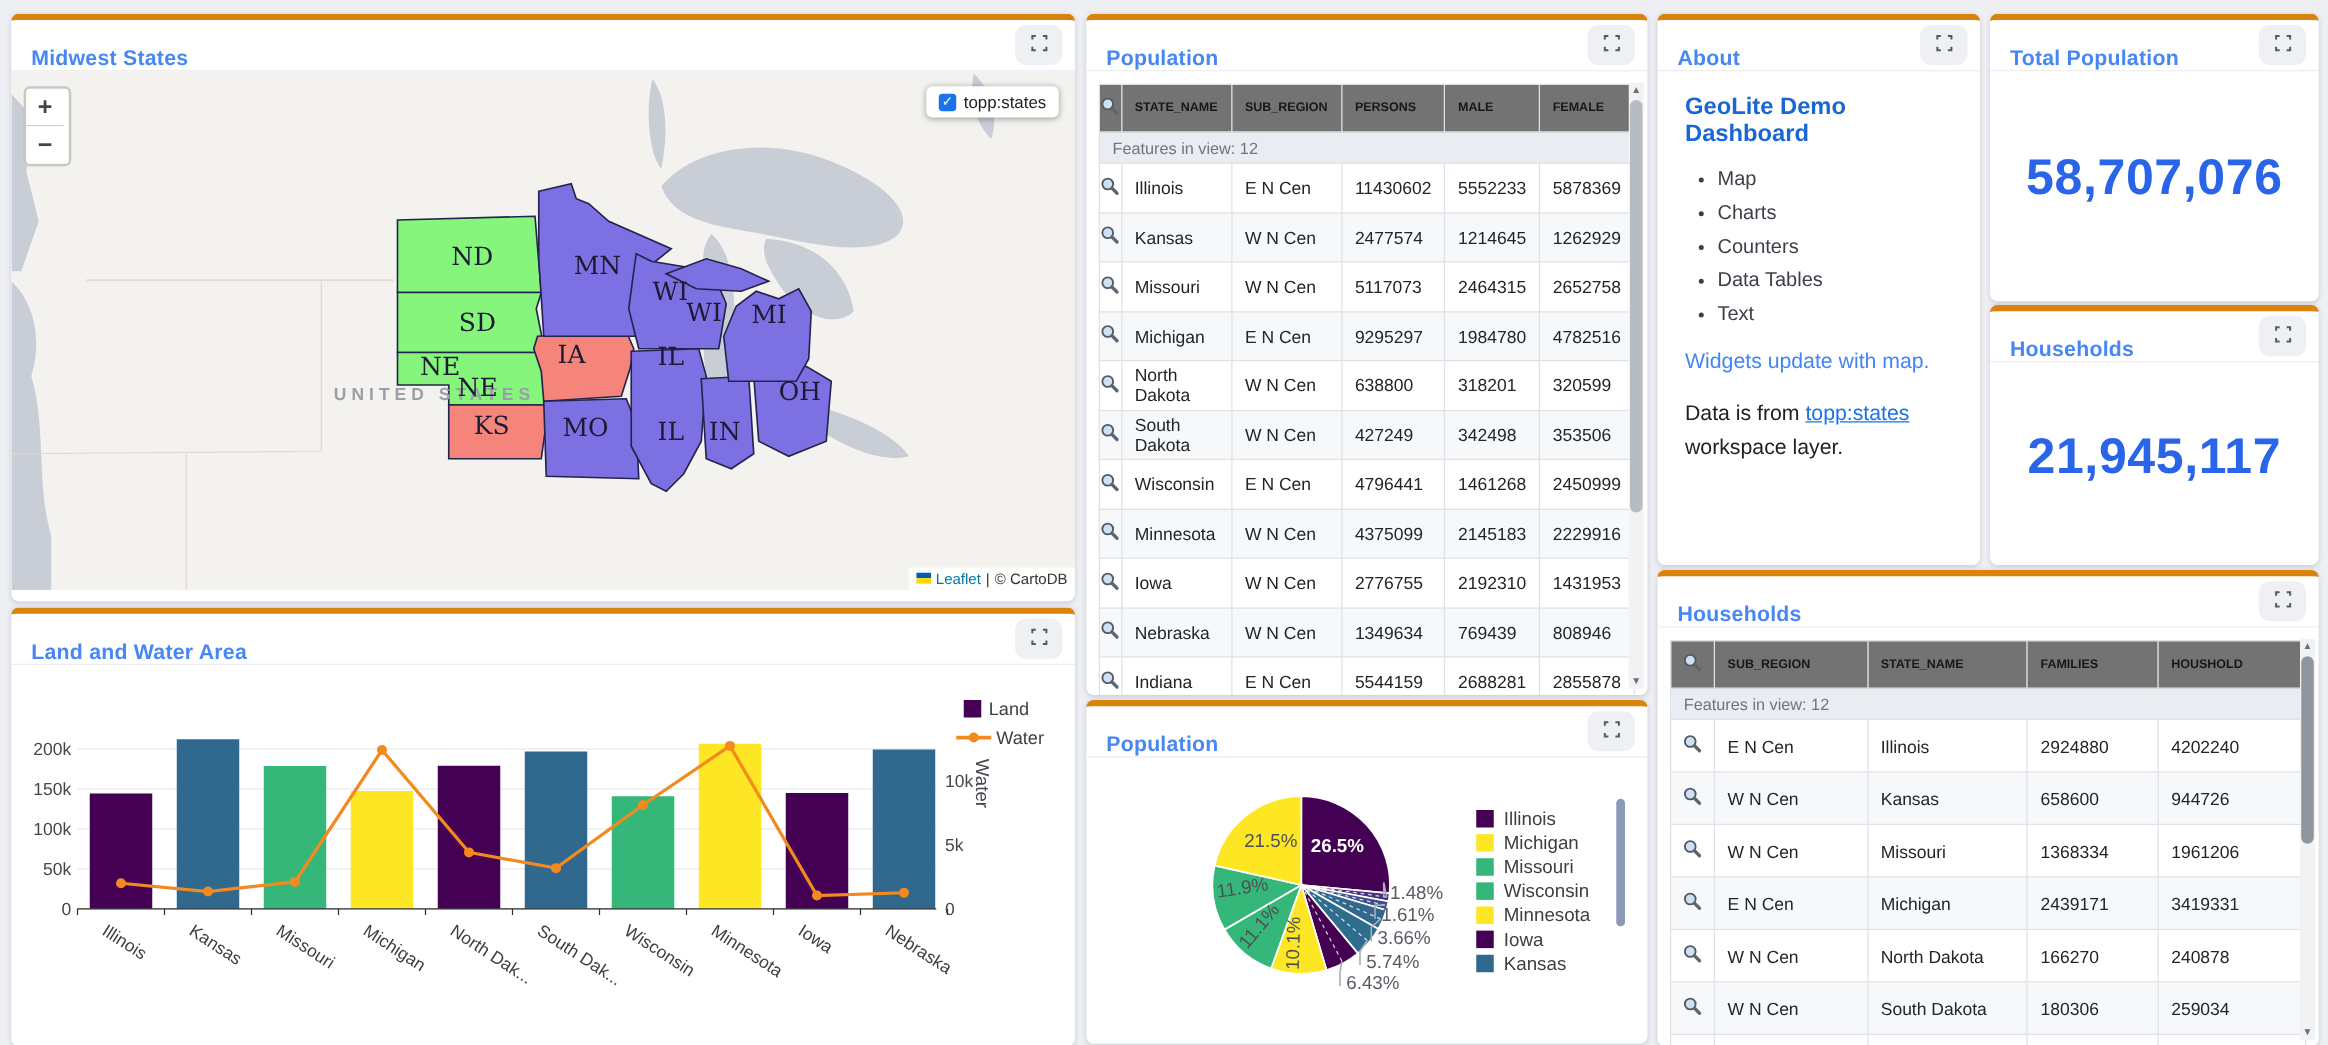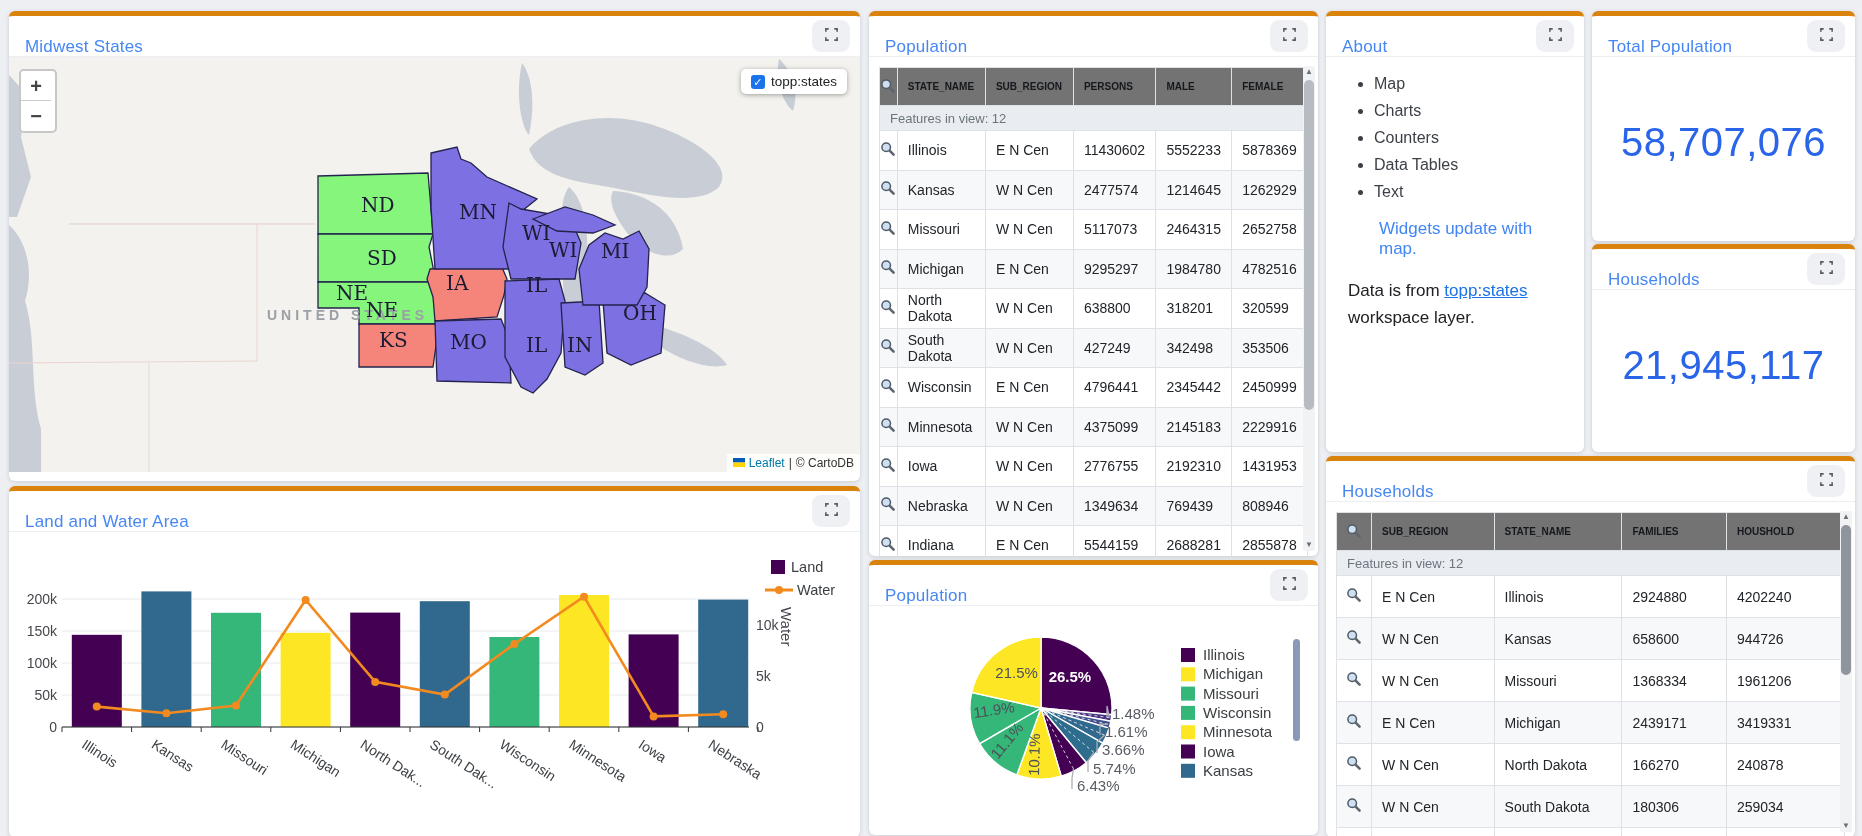--- a/index.html
+++ b/index.html
@@ -1,21 +1,21 @@
 <!DOCTYPE html>
 <html><head>
 <meta charset="utf-8">
 <style>
   html,body{margin:0;padding:0;width:1862px;height:836px;overflow:hidden;background:#edeff3;
     font-family:"Liberation Sans","DejaVu Sans",sans-serif;}
   .panel{position:absolute;background:#fff;border-top:5px solid #d9830d;border-radius:6px;
     box-shadow:0 1px 4px rgba(40,50,70,.18);overflow:hidden;}
   .phead{height:40px;display:flex;align-items:center;justify-content:space-between;
     padding:0 10px 0 16px;border-bottom:1px solid #eceef1;}
-  .ptitle{font-weight:normal;font-size:17px;color:#4787f3;letter-spacing:.2px;margin-top:22px;}
+  .ptitle{font-weight:bold;font-size:17px;color:#4787f3;letter-spacing:.2px;margin-top:22px;}
   .expand-btn{width:38px;height:32px;border:none;background:#eef0f4;border-radius:9px;
     display:flex;align-items:center;justify-content:center;cursor:pointer;}
   .pcontent{position:relative;}
   
   .map-wrap{position:relative;width:851px;height:415px;background:#f3f2ee;overflow:hidden;}
   .zoomctl{position:absolute;left:10px;top:12px;width:34px;border:2px solid rgba(0,0,0,.22);
     border-radius:5px;overflow:hidden;background:#fff;z-index:5;}
   .zoomctl button{display:block;width:30px;height:30px;border:none;background:#fff;font-size:20px;
     font-weight:bold;color:#444;cursor:pointer;padding:0;line-height:28px;}
   .zoomctl button:first-child{border-bottom:1px solid #ccc;}
@@ -36,26 +36,26 @@
   .rowodd td{background:#fff;} .roweven td{background:#f7f8fa;}
   .vscroll{position:absolute;width:12px;top:50px;bottom:5px;background:#f1f2f4;border-radius:2px;}
   .vscroll .arr{position:absolute;left:0;width:12px;height:12px;font-size:8px;color:#6a6f76;
     text-align:center;line-height:12px;}
   .vscroll .thumb{position:absolute;left:1px;width:10px;border-radius:6px;background:#b7bcc2;}
   
   .about-body{padding:18px 22px;font-size:17px;color:#202124;}
   .about-head{font-size:19px;font-weight:bold;color:#1967d2;margin-bottom:16px;}
   .about-body ul{margin:0 0 18px 4px;padding-left:22px;}
   .about-body li{font-size:16px;color:#3b3f46;margin-bottom:9px;}
-  .about-note{color:#4285f4;margin-bottom:18px;margin-left:31px;}
+  .about-note{color:#4285f4;margin-bottom:18px;}
   .about-src a{color:#1a73e8;}
   .about-src{line-height:1.6;}
   
   .counter{display:flex;align-items:center;justify-content:center;}
-  .counter-val{font-size:40px;font-weight:normal;color:#2a64e8;letter-spacing:.5px;}
+  .counter-val{font-size:40px;font-weight:bold;color:#2a64e8;letter-spacing:.5px;}
   svg text{font-family:"Liberation Sans","DejaVu Sans",sans-serif;}
   .serif{font-family:"DejaVu Serif","Liberation Serif",serif;}
 </style>
 </head>
 <body>
 
 <div class="panel" style="left:9px;top:11px;width:851px;height:465px;">
   <div class="phead">
     <span class="ptitle">Midwest States</span>
     <button class="expand-btn">
@@ -315,21 +315,21 @@
             <td>353506</td>
           </tr>
           <tr class="rowodd" style="height:39.5px;">
             <td class="iconcell"><svg width="16" height="16" viewBox="0 0 16 16">
                 <circle cx="6.2" cy="6.2" r="4.3" fill="#cfe0f2" stroke="#4e5a66" stroke-width="1.5"></circle>
                 <line x1="9.6" y1="9.6" x2="13.6" y2="13.6" stroke="#5d6670" stroke-width="2.6" stroke-linecap="round"></line>
               </svg></td>
             <td>Wisconsin</td>
             <td>E N Cen</td>
             <td>4796441</td>
-            <td>2345442</td>
+            <td>1461268</td>
             <td>2450999</td>
           </tr>
           <tr class="roweven" style="height:39.5px;">
             <td class="iconcell"><svg width="16" height="16" viewBox="0 0 16 16">
                 <circle cx="6.2" cy="6.2" r="4.3" fill="#cfe0f2" stroke="#4e5a66" stroke-width="1.5"></circle>
                 <line x1="9.6" y1="9.6" x2="13.6" y2="13.6" stroke="#5d6670" stroke-width="2.6" stroke-linecap="round"></line>
               </svg></td>
             <td>Minnesota</td>
             <td>W N Cen</td>
             <td>4375099</td>
@@ -452,20 +452,21 @@
         <svg width="15" height="15" viewBox="0 0 16 16" fill="none" stroke="#565b63" stroke-width="1.7">
           <path d="M2 5 V2 H5"></path>
             <path d="M11 2 H14 V5"></path>
             <path d="M14 11 V14 H11"></path>
             <path d="M5 14 H2 V11"></path>
         </svg>
       </span>
     </button>
   </div>
   <div class="about-body">
+    <div class="about-head">GeoLite Demo Dashboard</div>
     <ul id="about-list">
         <li>Map</li>
         <li>Charts</li>
         <li>Counters</li>
         <li>Data Tables</li>
         <li>Text</li>
       </ul>
     <div class="about-note">Widgets update with map.</div>
     <div class="about-src">
       <span>Data is from </span><a href="#">topp:states</a><span> workspace layer.</span>

